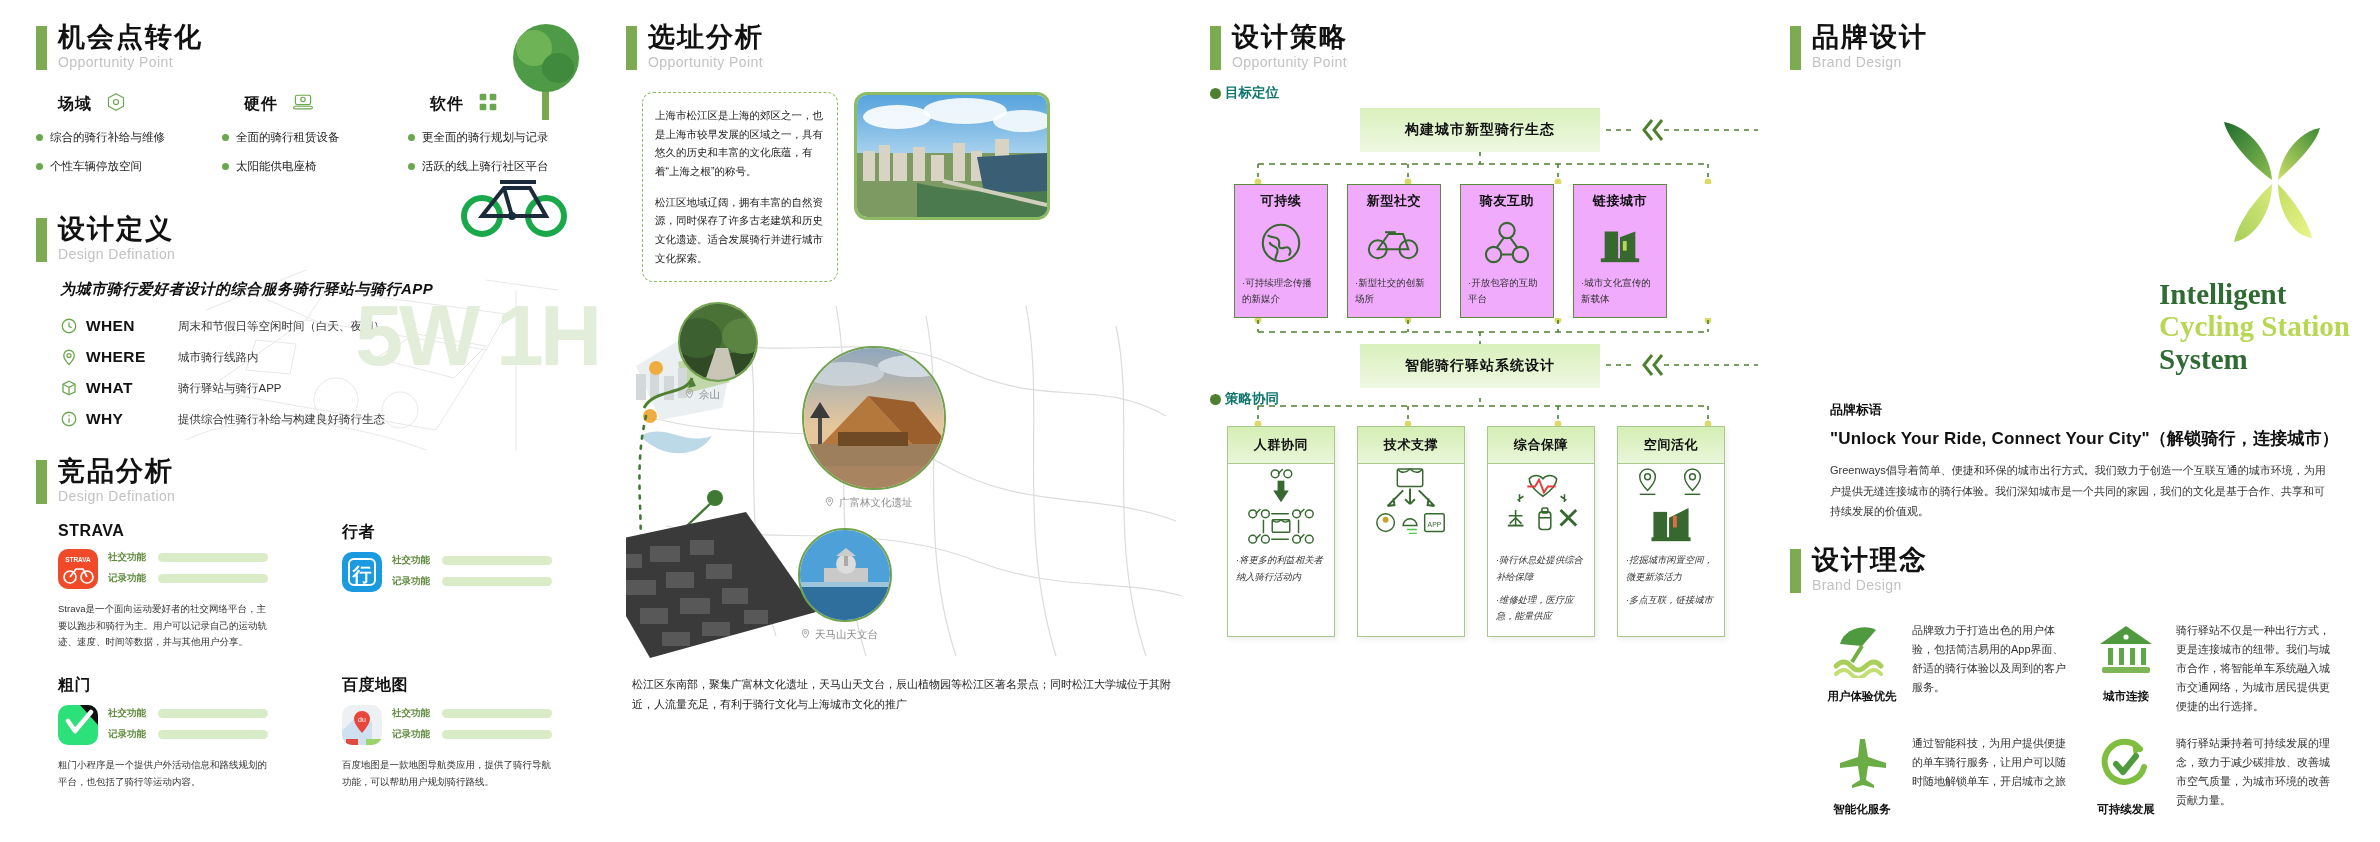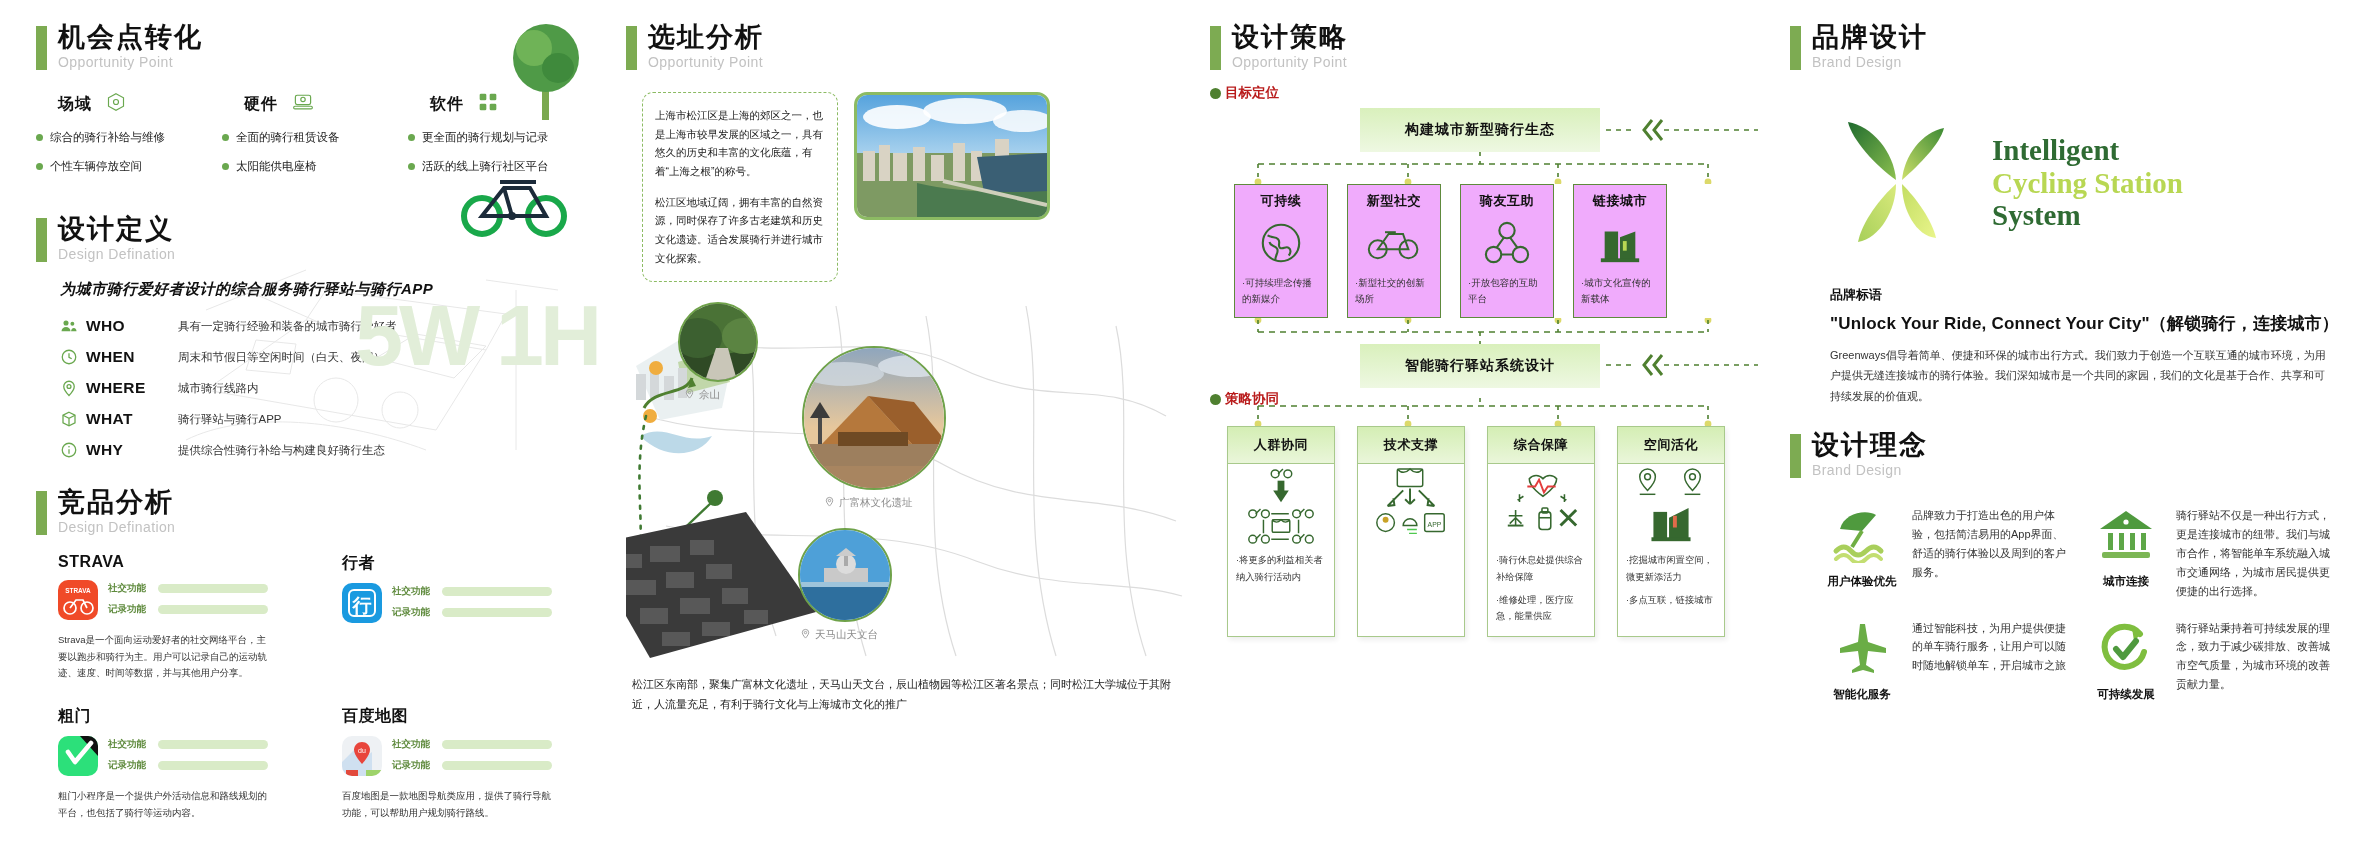--- a/index.html
+++ b/index.html
@@ -61,36 +61,36 @@
   .site-note { width: 196px; border: 1.6px dashed #8cbb63; border-radius: 11px; padding: 13px 12px; }
   .site-note p { font-size: 10.5px; line-height: 1.78; color:#222; }
   .site-note p + p { margin-top: 12px; }
   .site-photo { width: 196px; height: 128px; border-radius: 13px; border: 3px solid #8cbb63; overflow:hidden; }
   .map-area { position: relative; margin-top: 14px; height: 370px; }
   .poi-cap { font-size: 10.5px; color:#8c8c8c; display:flex; align-items:center; gap:4px; }
   .poi-circle { border-radius: 50%; border: 2.4px solid #6fa24a; overflow:hidden; }
   .site-foot { font-size: 11px; line-height: 1.85; color:#222; margin-top: 8px; padding: 0 6px; }
 
   
-  .strat-tag { display:flex; align-items:center; gap:4px; font-size:13.5px; font-weight:700; color:#b91c1c; margin-top: 14px; }
+  .strat-tag { display:flex; align-items:center; gap:4px; font-size:13.5px; font-weight:700; color:#0f766e; margin-top: 14px; }
   .strat-tag .bull { width:11px; height:11px; border-radius:50%; background:#4f8030; }
   .hero-box { background: linear-gradient(180deg,#d9f0bc 0%, #eef8e2 100%); width: 240px; text-align:center; padding: 13px 0; font-size: 14px; font-weight:700; color:#111; letter-spacing:1px; }
   .pill-row { display:flex; gap: 19px; }
   .pill { width: 94px; border: 1.3px solid #5e8a3c; background:#f0abfc; }
   .pill-head { text-align:center; font-size: 13px; font-weight:700; color:#111; padding: 7px 0 5px; letter-spacing:.6px; }
   .pill-ico { display:flex; justify-content:center; align-items:center; height: 56px; color:#36682f; }
   .pill-txt { font-size: 9.5px; line-height:1.7; color:#333; padding: 4px 7px 10px; }
   .pill2 { width: 108px; border:1.3px solid #a8c98b; background:#fff; box-shadow: 2px 3px 5px rgba(0,0,0,.07); }
   .pill2-head { background: linear-gradient(180deg,#d4eeb4 0%, #eaf6da 100%); text-align:center; font-size: 13px; font-weight:700; color:#111; padding: 9px 0; letter-spacing:.6px; border-bottom:1.3px solid #a8c98b;}
   .pill2-ico { height: 86px; display:flex; align-items:center; justify-content:center; color:#36682f; }
-  .pill2-txt { font-size: 9.3px; line-height:1.75; color:#333; padding: 2px 8px 12px; }
+  .pill2-txt { font-size: 9.3px; line-height:1.75; color:#333; padding: 2px 8px 12px; font-style: italic; }
   .pill2-txt p + p { margin-top:7px; }
 
   
-  .logo-wrap { display:flex; align-items:center; gap: 18px; margin: 36px 0 0 34px; }
+  .logo-wrap { display:flex; align-items:flex-end; gap: 18px; margin: 36px 0 0 34px; flex-direction: column; }
   .logo-text { font-family:"Liberation Serif","DejaVu Serif",serif; font-size: 29px; font-weight:700; line-height: 1.12; }
   .lt1 { color:#2f6b33; } .lt2 { color:#b8d753; } .lt3 { color:#2f6b33; }
   .slog-lab { font-size: 13px; font-weight:700; color:#111; margin: 26px 0 8px 40px; }
   .slog { font-size: 17px; font-weight:700; color:#111; margin: 0 0 10px 40px; letter-spacing:.2px; }
   .slog-desc { font-size: 11px; line-height: 1.85; color:#333; margin-left: 40px; width: 500px; }
   .idea-grid { display:grid; grid-template-columns: 250px 250px; column-gap: 14px; row-gap: 16px; margin: 26px 0 0 34px; }
   .idea { display:flex; gap: 12px; }
   .idea-left { width: 76px; flex:none; display:flex; flex-direction:column; align-items:center; }
   .idea-ico { height: 62px; display:flex; align-items:center; justify-content:center; }
   .idea-lab { font-size: 11.5px; font-weight:700; color:#111; margin-top: 8px; text-align:center; white-space:nowrap;}
@@ -217,32 +217,20 @@
         <circle cx="86" cy="48" r="18" stroke="#19a84a" stroke-width="6"></circle>
         <path d="M22 48 L44 20 L70 20 L86 48 L52 48 Z" stroke="#1c2b3a" stroke-width="4" fill="none"></path>
         <path d="M40 14 L76 14" stroke="#1c2b3a" stroke-width="4"></path>
         <path d="M52 48 L44 20" stroke="#1c2b3a" stroke-width="4"></path>
         <circle cx="52" cy="48" r="4" fill="#1c2b3a"></circle>
       </svg>
     </div>
 
     <div class="dd-title">为城市骑行爱好者设计的综合服务骑行驿站与骑行APP</div>
 
-    <div class="w-row">
-      <span class="w-ico">
-        <svg width="18" height="18" viewBox="0 0 24 24" fill="#6aa84f">
-            <circle cx="8" cy="8" r="3.4"></circle>
-            <circle cx="16.5" cy="9" r="2.6"></circle>
-            <path d="M2 19c0-3.4 2.7-5.6 6-5.6s6 2.2 6 5.6z"></path>
-            <path d="M14.8 19c0-2.6 1.6-4.4 3.7-4.4 2 0 3.5 1.8 3.5 4.4z"></path>
-          </svg>
-      </span>
-      <span class="w-key">WHO</span>
-      <span class="w-val">具有一定骑行经验和装备的城市骑行爱好者</span>
-    </div>
     <div class="w-row">
       <span class="w-ico">
         <svg width="18" height="18" viewBox="0 0 24 24" fill="none" stroke="#6aa84f" stroke-width="1.7">
             <circle cx="12" cy="12" r="9"></circle>
             <path d="M12 7v5.4l3.6 2"></path>
           </svg>
       </span>
       <span class="w-key">WHEN</span>
       <span class="w-val">周末和节假日等空闲时间（白天、夜间）</span>
     </div>

